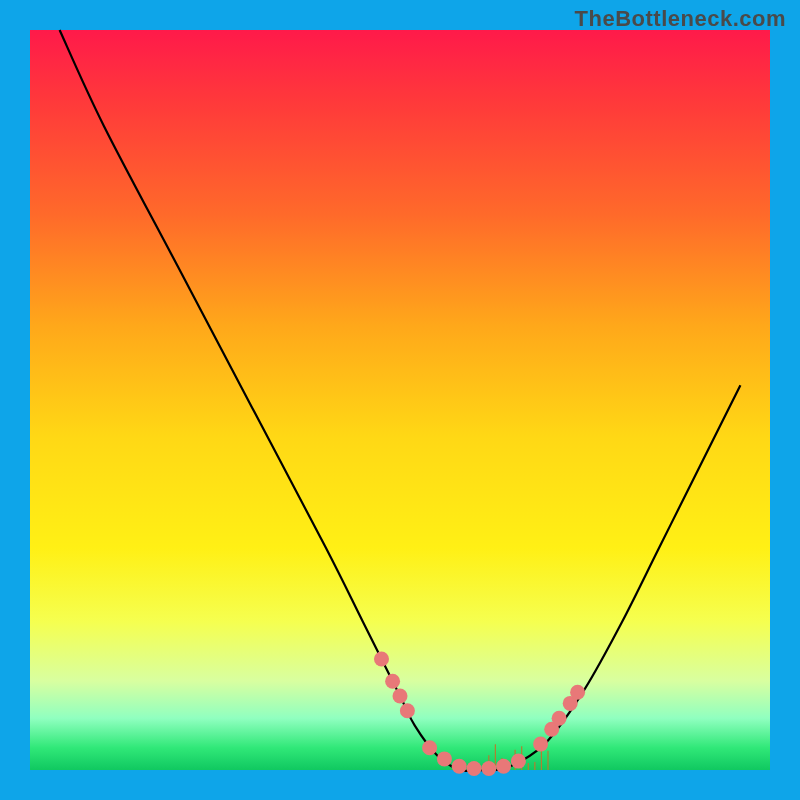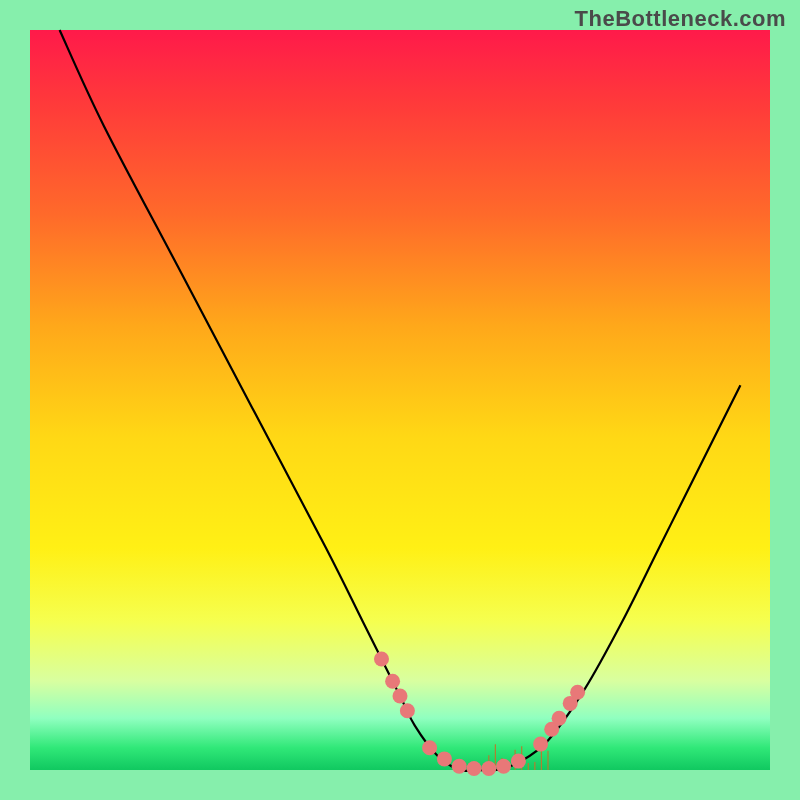--- a/index.html
+++ b/index.html
@@ -1,21 +1,21 @@
 <!DOCTYPE html>
 <html><head>
 <meta charset="utf-8">
 <style>
   * { margin: 0; padding: 0; box-sizing: border-box; }
   html, body { width: 800px; height: 800px; overflow: hidden; background: #000; }
   .chart-container {
     position: relative;
     width: 800px;
     height: 800px;
-    background: #86efac;
+    background: #0ea5e9;
   }
   .plot-area {
     position: absolute;
     left: 30px;
     top: 30px;
     width: 740px;
     height: 740px;
     background: linear-gradient(to bottom,
       #ff1a4a 0%,
       #ff3a3a 10%,

